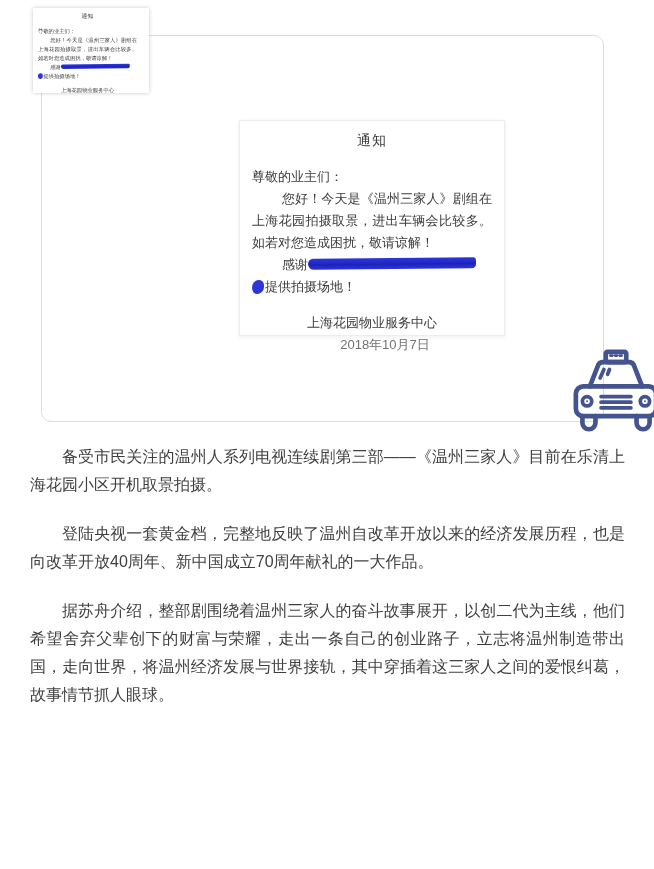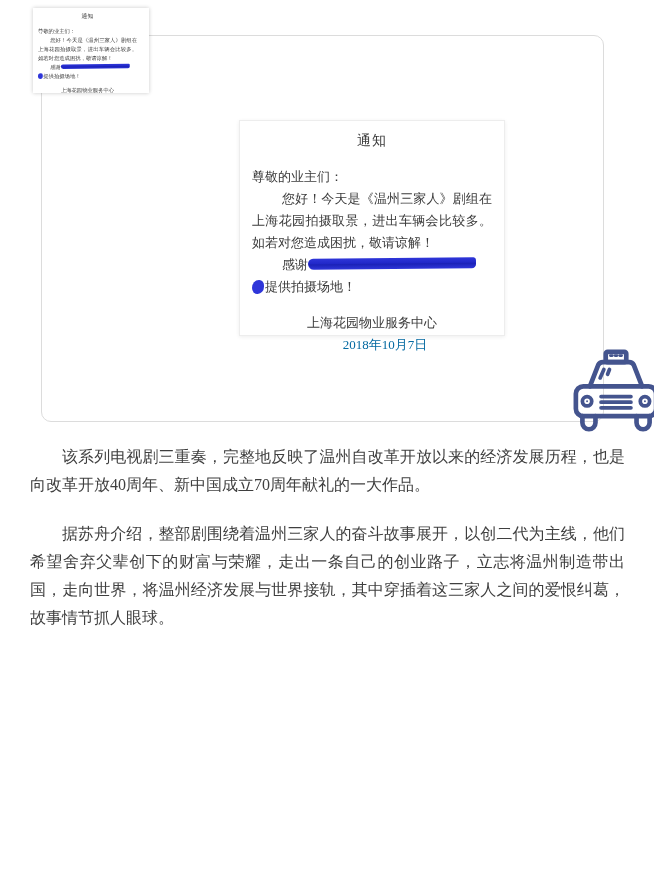--- a/index.html
+++ b/index.html
@@ -1,18 +1,18 @@
 <!DOCTYPE html>
 <html><head>
 <meta charset="utf-8">
 <style>
   html,body{margin:0;padding:0;background:#ffffff;}
   .page{
     position:relative;width:654px;height:869px;background:#ffffff;overflow:hidden;
-    font-family:Liberation Serif, serif;color:#3f3f3f;
+    font-family:Liberation Sans, sans-serif;color:#3f3f3f;
   }
   
   .card{
     position:absolute;left:41px;top:35px;width:561px;height:385px;
     border:1px solid #dcdcdc;border-radius:10px;background:#ffffff;
   }
   
   .notice{
     width:266px;height:216px;background:#ffffff;border:1px solid #ededed;
     box-shadow:0 1px 4px rgba(0,0,0,0.07);box-sizing:border-box;
@@ -28,21 +28,21 @@
   .redact{
     display:inline-block;width:168px;height:11px;vertical-align:0px;
     background:linear-gradient(180deg,#2f36d9 0%,#2128c9 45%,#1b22b8 55%,#2f36d9 100%);
     border-radius:6px 3px 5px 7px;transform:rotate(-0.6deg);
   }
   .blob{
     display:inline-block;width:12px;height:14px;background:#2f36d9;
     border-radius:60% 40% 55% 45%;vertical-align:-3px;margin-right:1px;
   }
   .n-sign{margin-top:14px;text-align:center;font-size:13px;color:#3a3a3a;line-height:22px;}
-  .n-date{text-align:center;font-size:13px;color:#0369a1;line-height:22px;padding-left:26px;}
+  .n-date{text-align:center;font-size:13px;color:#737373;line-height:22px;padding-left:26px;}
   
   .notice-main{position:absolute;left:197px;top:84px;}
   
   .thumb{
     position:absolute;left:33px;top:8px;width:116px;height:85px;overflow:hidden;
     background:#fff;box-shadow:0 0 4px rgba(0,0,0,0.22);z-index:3;
   }
   .thumb .notice{
     transform:scale(0.41);transform-origin:0 0;border:none;box-shadow:none;
   }
@@ -96,17 +96,18 @@
         <span class="n-greeting">尊敬的业主们：</span>
         <p class="n-para">您好！今天是《温州三家人》剧组在上海花园拍摄取景，进出车辆会比较多。如若对您造成困扰，敬请谅解！</p>
         <p class="n-para"><span>感谢</span><span class="redact"></span><br><span class="blob"></span><span>提供拍摄场地！</span></p>
         <div class="n-sign">上海花园物业服务中心</div>
 
       </div>
     </div>
   </div>
 
   <div class="article">
-    <p>该系列电视剧三重奏，完整地反映了温州自改革开放以来的经济发展历程，也是向改革开放40周年、新中国成立70周年献礼的一大作品。</p>
+    <p>备受市民关注的温州人系列电视连续剧第三部——《温州三家人》目前在乐清上海花园小区开机取景拍摄。</p>
+    <p>登陆央视一套黄金档，完整地反映了温州自改革开放以来的经济发展历程，也是向改革开放40周年、新中国成立70周年献礼的一大作品。</p>
     <p>据苏舟介绍，整部剧围绕着温州三家人的奋斗故事展开，以创二代为主线，他们希望舍弃父辈创下的财富与荣耀，走出一条自己的创业路子，立志将温州制造带出国，走向世界，将温州经济发展与世界接轨，其中穿插着这三家人之间的爱恨纠葛，故事情节抓人眼球。</p>
   </div>
 
 </div>
 
 </body></html>

